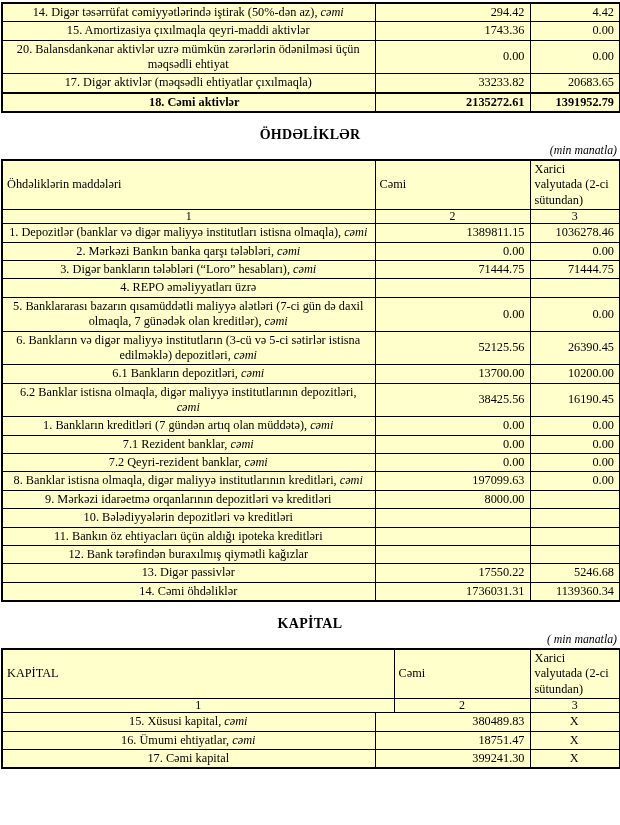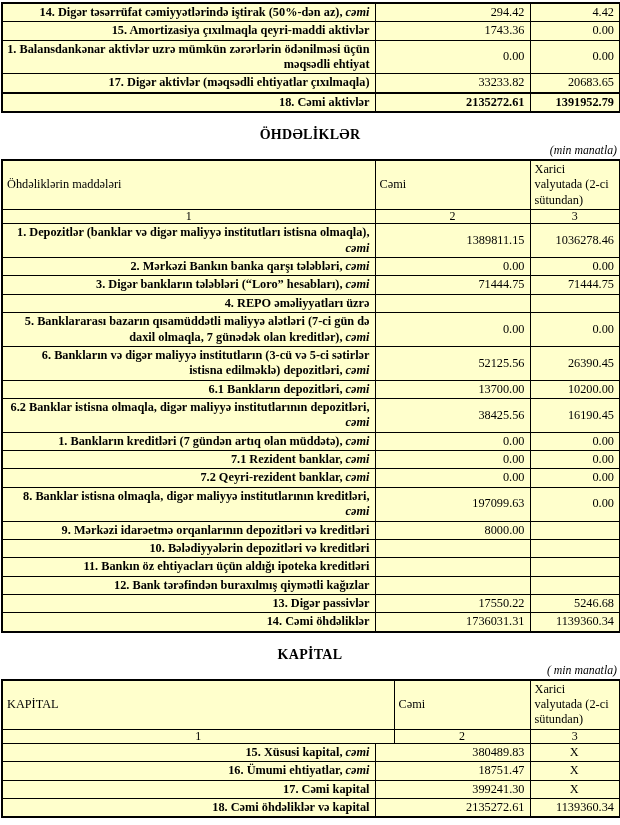--- a/index.html
+++ b/index.html
@@ -16,21 +16,21 @@
     border:2px solid #000;
   }
   table.t td {
     border:1px solid #000;
     background:#FFFFCC;
     font-size:12.3px; line-height:1.25;
     padding:1px 5px 1px 4px;
     vertical-align:middle;
     overflow:hidden;
   }
-  td.lbl  { text-align:right;font-weight:bold; }
+  td.lbl  { text-align:center; }
   td.num  { text-align:right; padding-right:6px; }
   td.ctr  { text-align:center; }
   td.wbg  { background:#ffffff;margin-left:44px; }
   .boldtxt { font-weight:bold; }
   tr.bt2 td { border-top-width:2px;padding-left:16px; }
   tr.hdr td { height:42px; vertical-align:middle;margin-left:12px; }
   tr.nrow td { text-align:center; height:12px; padding:0 2px; font-size:12px; line-height:1.1; }
   i.it { font-style:italic; }
 
   .t1 { margin-top:2px; }
@@ -61,21 +61,21 @@
       <td class="lbl"><span>14. Digər təsərrüfat cəmiyyətlərində iştirak (50%-dən az), </span><i class="it">cəmi</i></td>
       <td class="num">294.42</td>
       <td class="num">4.42</td>
     </tr>
     <tr>
       <td class="lbl">15. Amortizasiya çıxılmaqla qeyri-maddi aktivlər</td>
       <td class="num wbg">1743.36</td>
       <td class="num wbg">0.00</td>
     </tr>
     <tr>
-      <td class="lbl">1. Balansdankənar aktivlər uzrə mümkün zərərlərin ödənilməsi üçün məqsədli ehtiyat</td>
+      <td class="lbl">20. Balansdankənar aktivlər uzrə mümkün zərərlərin ödənilməsi üçün məqsədli ehtiyat</td>
       <td class="num">0.00</td>
       <td class="num">0.00</td>
     </tr>
     <tr>
       <td class="lbl">17. Digər aktivlər (məqsədli ehtiyatlar çıxılmaqla)</td>
       <td class="num">33233.82</td>
       <td class="num">20683.65</td>
     </tr>
     <tr class="bt2">
       <td class="lbl boldtxt">18. Cəmi aktivlər</td>
@@ -228,21 +228,16 @@
     <tr>
       <td class="lbl"><span>16. Ümumi ehtiyatlar, </span><i class="it">cəmi</i></td>
       <td class="num" colspan="2">18751.47</td>
       <td class="ctr">X</td>
     </tr>
     <tr>
       <td class="lbl">17. Cəmi kapital</td>
       <td class="num" colspan="2">399241.30</td>
       <td class="ctr">X</td>
     </tr>
-    <tr>
-      <td class="lbl">18. Cəmi öhdəliklər və kapital</td>
-      <td class="num" colspan="2">2135272.61</td>
-      <td class="num">1139360.34</td>
-    </tr>
   </tbody>
     </table>
 
 </div>
 
 </body></html>

